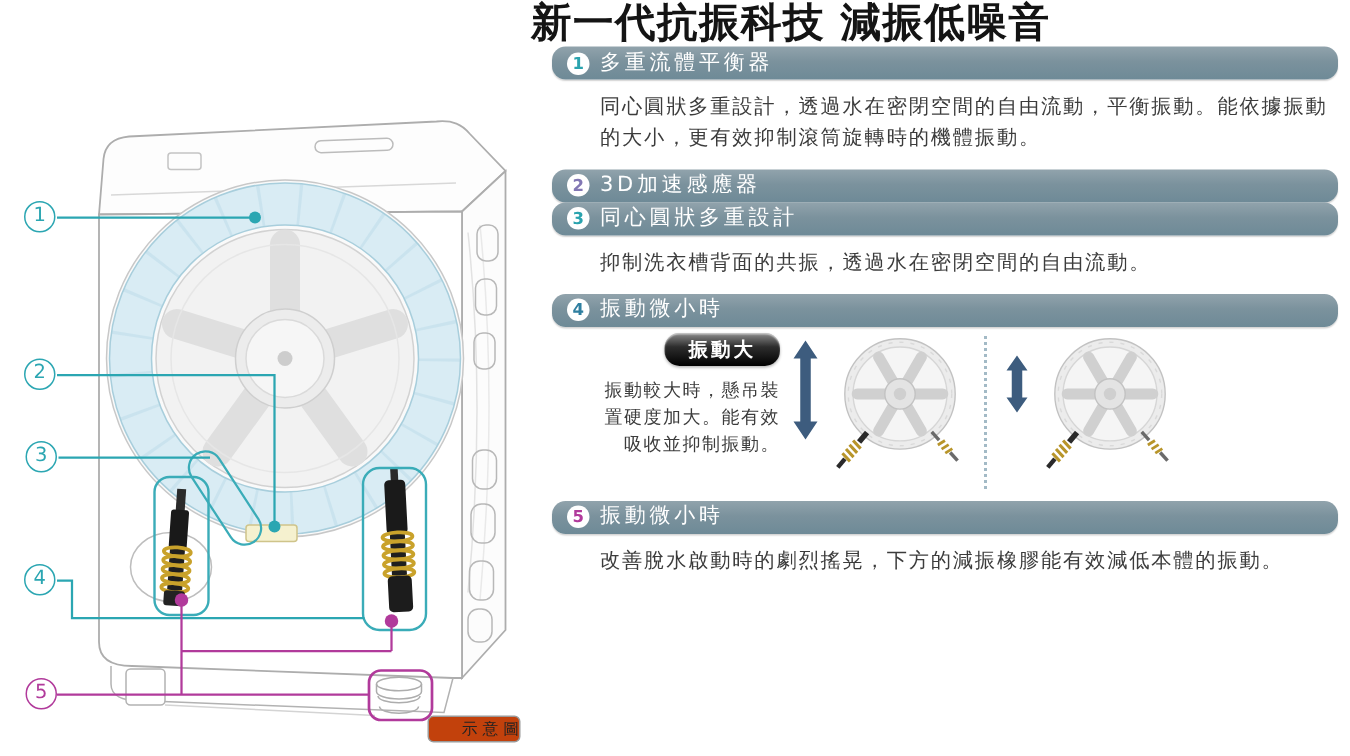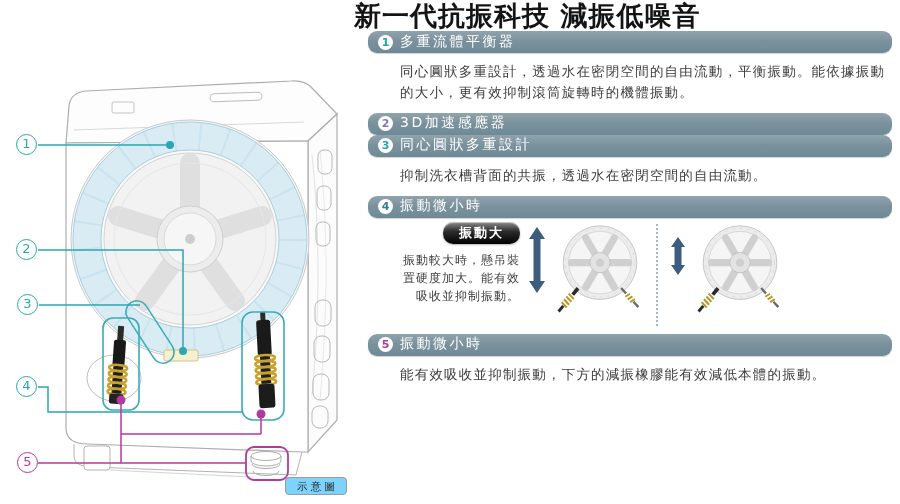--- a/index.html
+++ b/index.html
@@ -14,21 +14,21 @@
     position:absolute;width:21px;height:21px;box-sizing:border-box;background:#fff;
     border:1.6px solid #2ba6b2;border-radius:50%;color:#2ba6b2;
     font-size:13px;line-height:18px;text-align:center;
   }
   .callout.magenta{border-color:#b13a9b;color:#b13a9b;}
   .c1{left:16px;top:134px}.c2{left:16px;top:239px}.c3{left:17px;top:294px}
   .c4{left:16px;top:376px}.c5{left:17px;top:452px}
   .schematic-label{
     position:absolute;left:285px;top:477px;width:62px;height:18px;box-sizing:border-box;
     border:1px solid #9a9a9a;border-radius:4px;font-size:10.5px;line-height:16px;
-    text-align:center;color:#222;background:#7dd3fc;white-space:nowrap;
+    text-align:right;color:#222;background:#c2410c;white-space:nowrap;
   }
   
   .right-panel{position:absolute;left:352px;top:0;width:548px;}
   .page-title{margin:0 0 0 2px;font-size:27px;line-height:1.15;font-weight:bold;color:#141414;letter-spacing:1px;}
   .section{margin:0;}
   .bar{
     display:flex;align-items:center;width:524px;height:22px;margin:0 0 0 16px;
     border-radius:9px;background:linear-gradient(180deg,#91a3ac 0%,#7b929d 45%,#6e8a97 100%);
     box-shadow:0 1px 1px rgba(0,0,0,.18);
   }
@@ -304,16 +304,16 @@
       </svg>
 
     </div>
   </div>
 
   <div class="section">
     <div class="bar">
       <span class="bar-num num-c5">5</span>
       <span class="bar-title">振動微小時</span>
     </div>
-    <p class="desc">能有效吸收並抑制振動，下方的減振橡膠能有效減低本體的振動。</p>
+    <p class="desc">改善脫水啟動時的劇烈搖晃，下方的減振橡膠能有效減低本體的振動。</p>
   </div>
 
 </div>
 
 </body></html>

